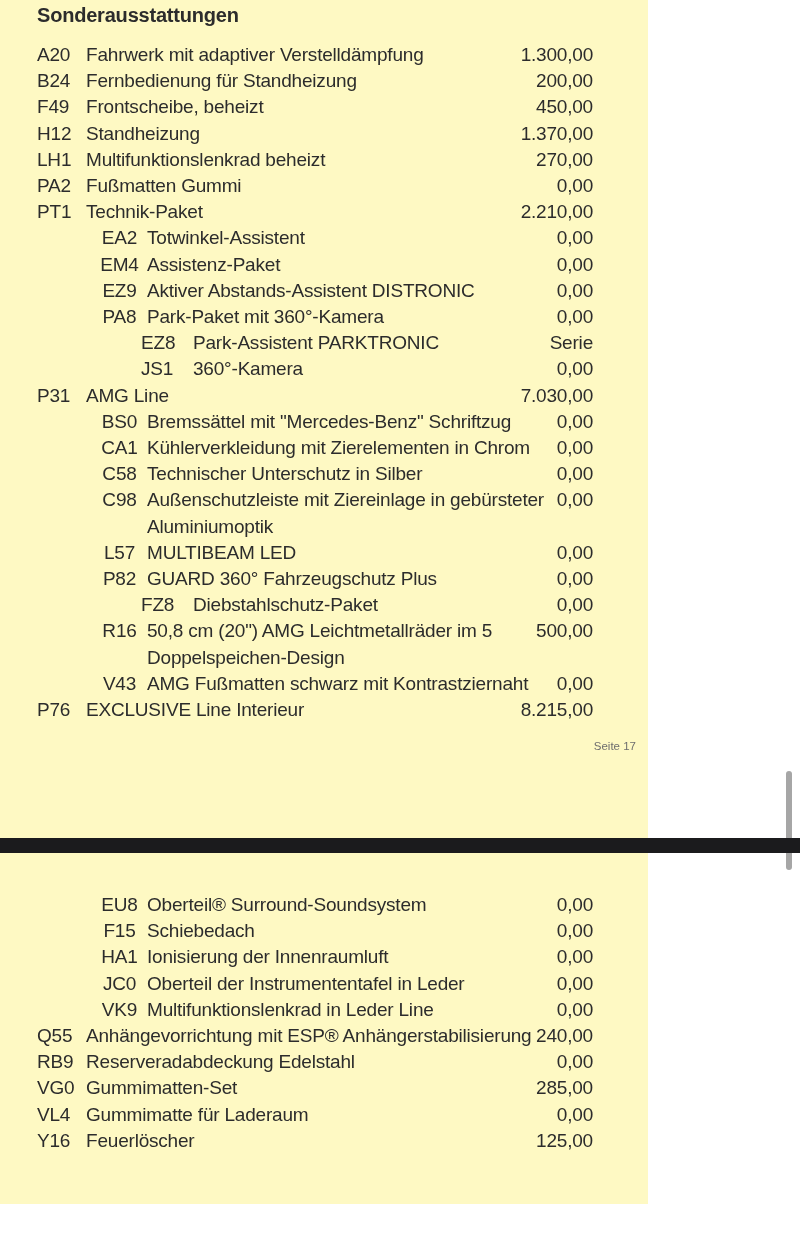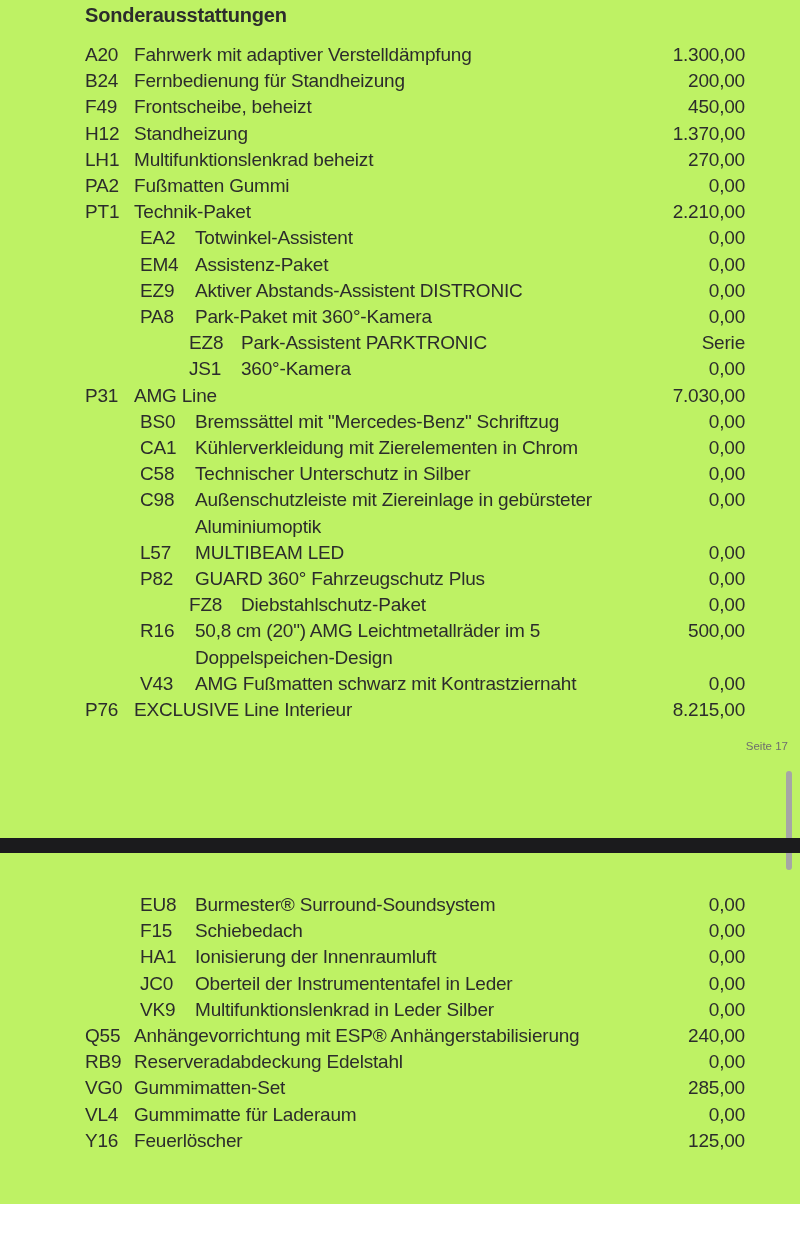--- a/index.html
+++ b/index.html
@@ -15,23 +15,22 @@
     overflow: hidden;
     font-family: "Liberation Sans", "DejaVu Sans", sans-serif;
   }
   #viewer {
     position: relative;
     width: 800px; height: 1236px;
     background: #ffffff;
   }
   .pdf-page {
     position: absolute;
-    left: 0; width: 800px;
-    background: #bef264;
-    padding-left: 48px;
+    left: 0; width: 648px;
+    background: #fef9c3;
   }
   #page1 { top: 0; height: 838px; }
   #page2 { top: 821px; height: 383px; }
   #page-separator {
     position: absolute;
     left: 0; top: 838px;
     width: 800px; height: 15px;
     background: var(--sep-color);
     z-index: 5;
   }
@@ -60,21 +59,21 @@
   }
   #page1-rows { margin-top: 15px; }
   #page2-rows { padding-top: 71px; }
   .row { position: relative; display: flex; }
   .row .code { flex: 0 0 auto; white-space: nowrap; }
   .row .desc { flex: 0 1 auto; }
   .row .desc div { white-space: nowrap; }
   .lvl0 { padding-left: 37px; }
   .lvl0 .code { width: 49px; }
   .lvl1 { padding-left: 92px; }
-  .lvl1 .code { width: 55px; }
+  .lvl1 .code { width: 55px; text-align: center; }
   .lvl2 { padding-left: 141px; }
   .lvl2 .code { width: 52px; }
   .row .price {
     position: absolute;
     top: 0; right: 55px;
     white-space: nowrap;
   }
   .page-number {
     position: absolute;
     top: 740px; right: 12px;
@@ -267,21 +266,21 @@
     <div class="page-number">Seite 17</div>
   </div>
 
   <div id="page-separator"></div>
 
   <div id="page2" class="pdf-page">
     <div id="page2-rows" class="rows">
         <div class="row lvl1">
           <span class="code">EU8</span>
           <span class="desc">
-            <div>Burmester® Surround-Soundsystem</div>
+            <div>Oberteil® Surround-Soundsystem</div>
           </span>
           <span class="price">0,00</span>
         </div>
         <div class="row lvl1">
           <span class="code">F15</span>
           <span class="desc">
             <div>Schiebedach</div>
           </span>
           <span class="price">0,00</span>
         </div>
@@ -295,21 +294,21 @@
         <div class="row lvl1">
           <span class="code">JC0</span>
           <span class="desc">
             <div>Oberteil der Instrumententafel in Leder</div>
           </span>
           <span class="price">0,00</span>
         </div>
         <div class="row lvl1">
           <span class="code">VK9</span>
           <span class="desc">
-            <div>Multifunktionslenkrad in Leder Silber</div>
+            <div>Multifunktionslenkrad in Leder Line</div>
           </span>
           <span class="price">0,00</span>
         </div>
         <div class="row lvl0">
           <span class="code">Q55</span>
           <span class="desc">
             <div>Anhängevorrichtung mit ESP® Anhängerstabilisierung</div>
           </span>
           <span class="price">240,00</span>
         </div>

